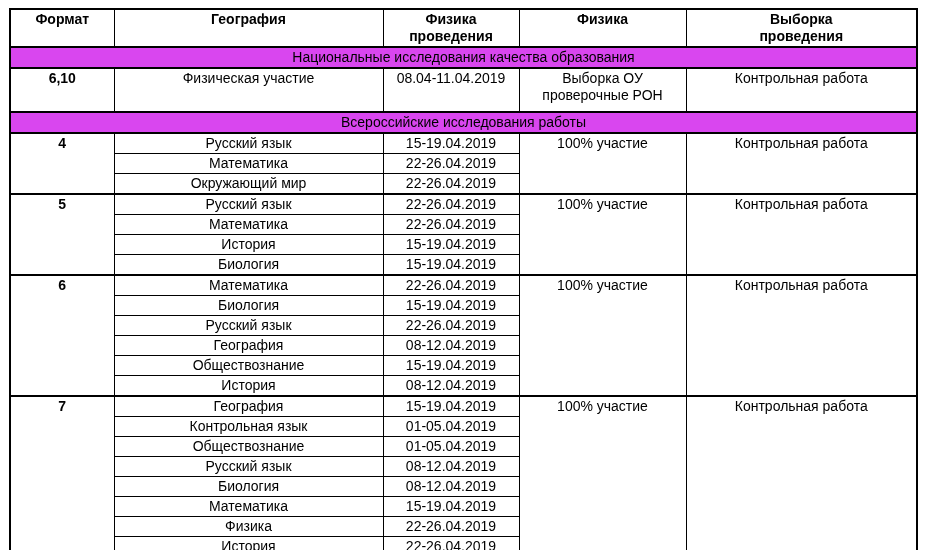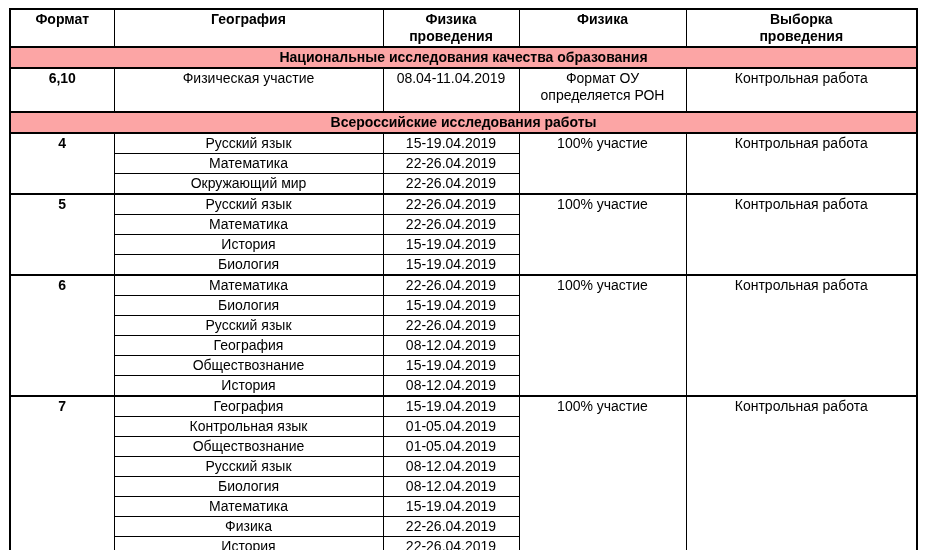--- a/index.html
+++ b/index.html
@@ -36,22 +36,22 @@
     line-height: 17px;
     overflow: hidden;
   }
   tr.head td {
     font-weight: bold;
     height: 34px;
     white-space: pre-line;
     border-bottom-width: 2px;
   }
   tr.section td {
-    background: #fca5a5;
-    font-weight: bold;
+    background: #d946ef;
+    font-weight: normal;
     height: 15px;
     border-top-width: 2px;
     border-bottom-width: 2px;
   }
   tr.niko-data td {
     height: 40px;
   }
   tr.subj-row td {
     height: 15px;
   }
@@ -88,21 +88,21 @@
       </tr>
 
       <tr class="section">
         <td colspan="5">Национальные исследования качества образования</td>
       </tr>
 
       <tr class="niko-data">
         <td class="class-col">6,10</td>
         <td>Физическая участие</td>
         <td>08.04-11.04.2019</td>
-        <td>Формат ОУ определяется РОН</td>
+        <td>Выборка ОУ проверочные РОН</td>
         <td>Контрольная работа</td>
       </tr>
 
       <tr class="section">
         <td colspan="5">Всероссийские исследования работы</td>
       </tr>
 
       <tr class="subj-row group-start">
         <td class="class-col" rowspan="3">4</td>
         <td>Русский язык</td>

